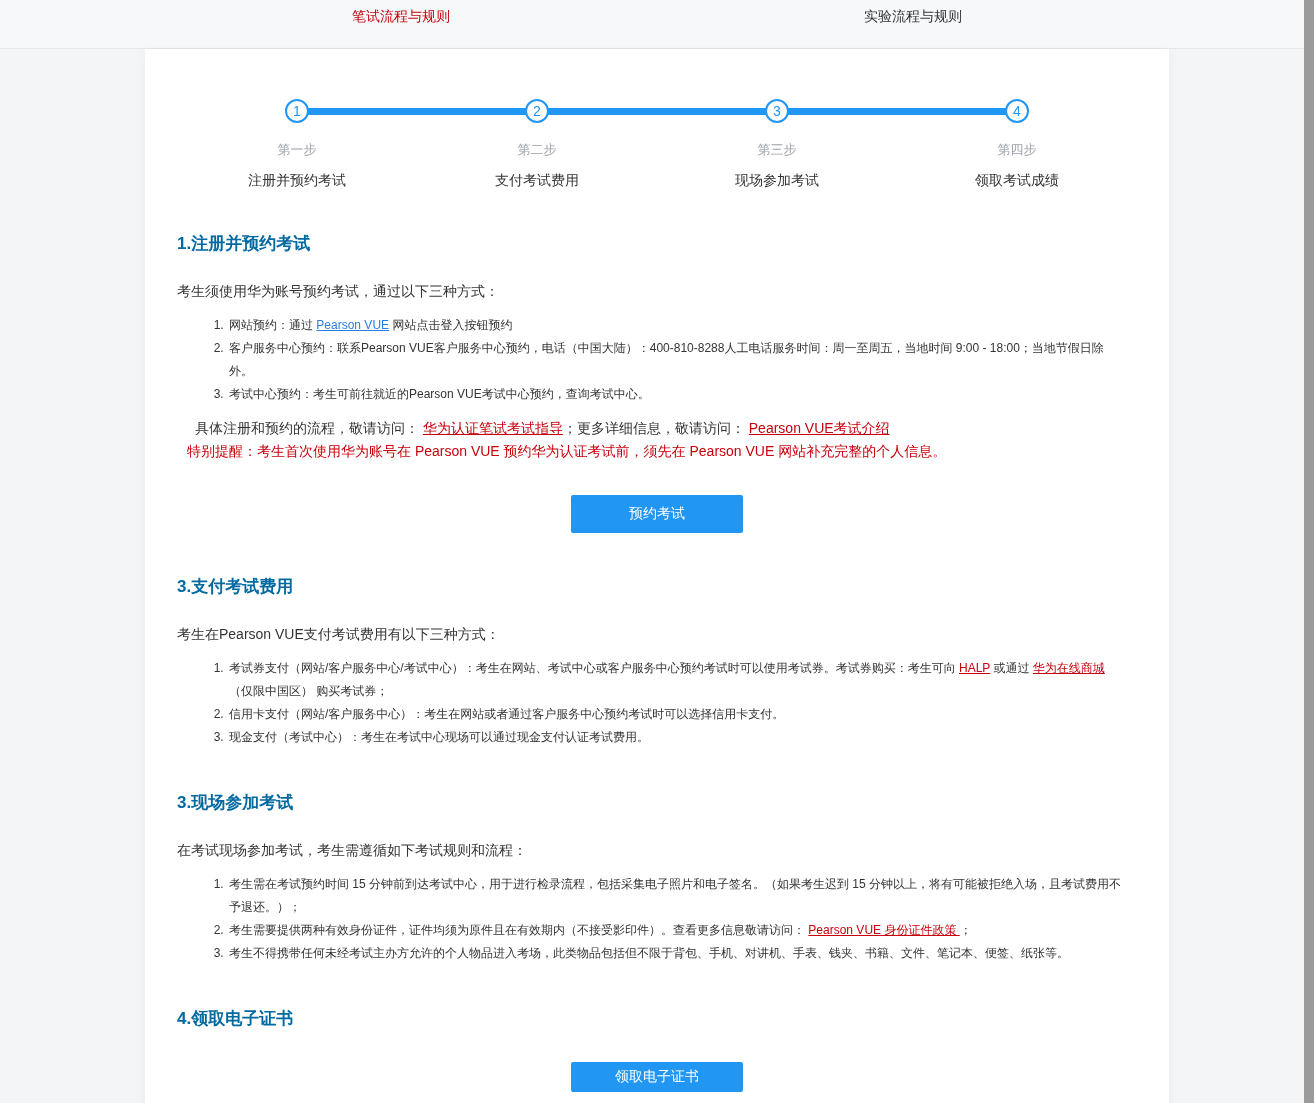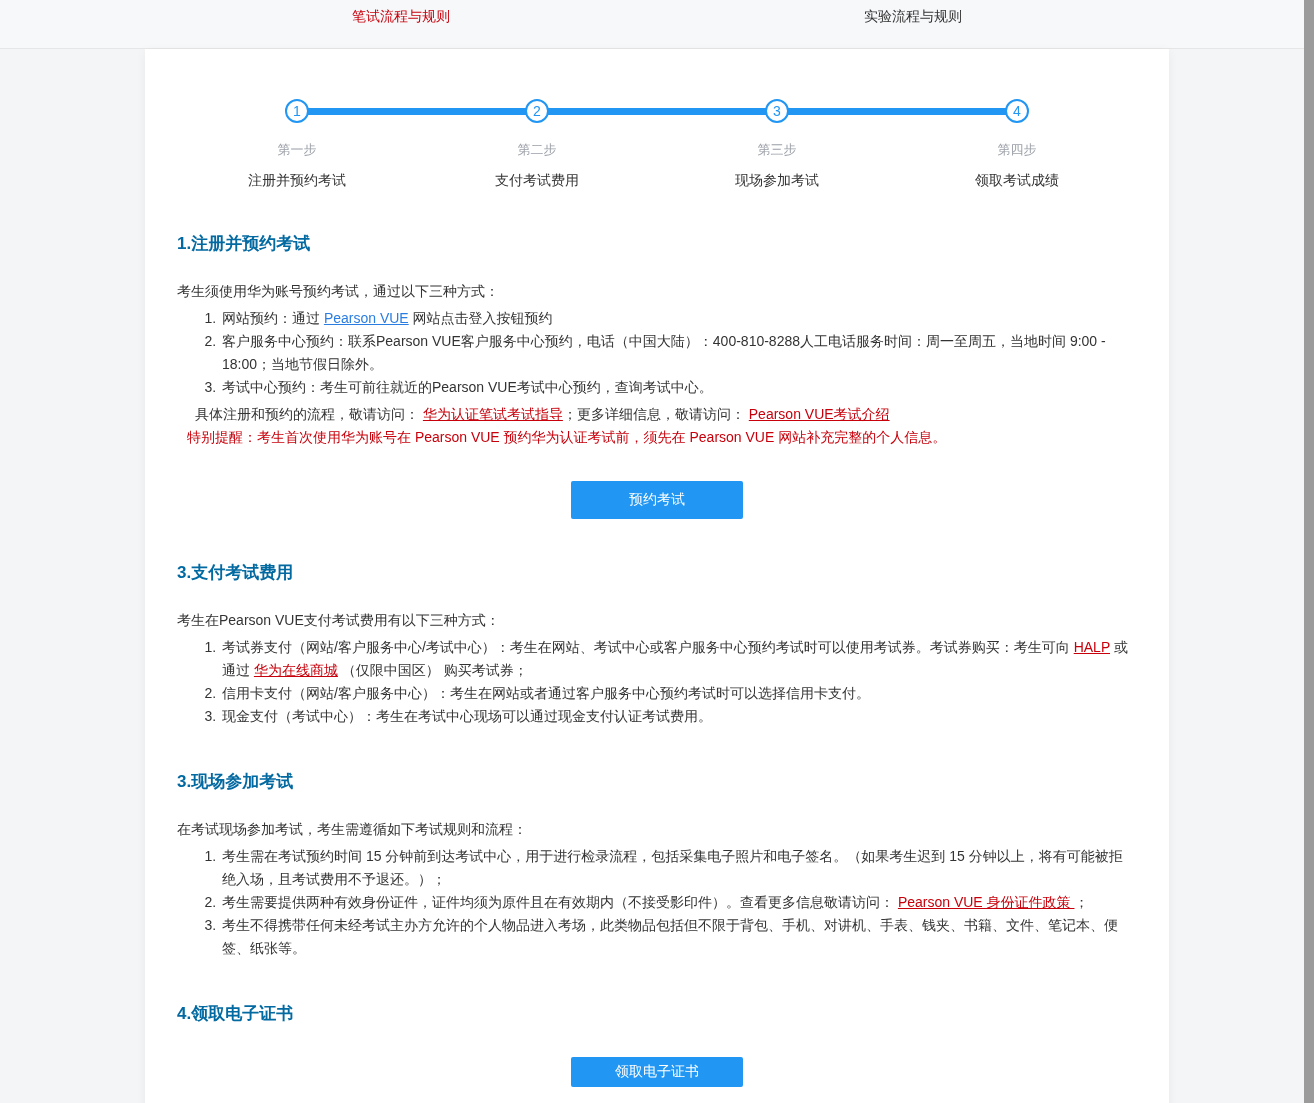--- a/index.html
+++ b/index.html
@@ -84,23 +84,23 @@
   
   section{margin-top:42px;}
   h2{
     font-size:17px;
     font-weight:bold;
     color:#0369a1;
     margin:0 0 25px;
   }
   .intro{margin:0;font-size:14px;line-height:23px;}
   ol{
-    margin:4px;
+    margin:11px;
     padding-left:39px;
-    font-size:14px;
+    font-size:12px;
     line-height:23px;
   }
   ol li{padding-left:2px;}
   .note{font-size:14px;line-height:23px;}
   .note-a{padding-left:10px;}
   .note-b{padding-left:18px;}
   .red{color:var(--red);}
   a.blue-link{color:var(--link-blue);text-decoration:underline;cursor:pointer;}
   a.red-link{color:var(--red);text-decoration:underline;cursor:pointer;}
   .btn-row{text-align:center;margin-top:32px;}

